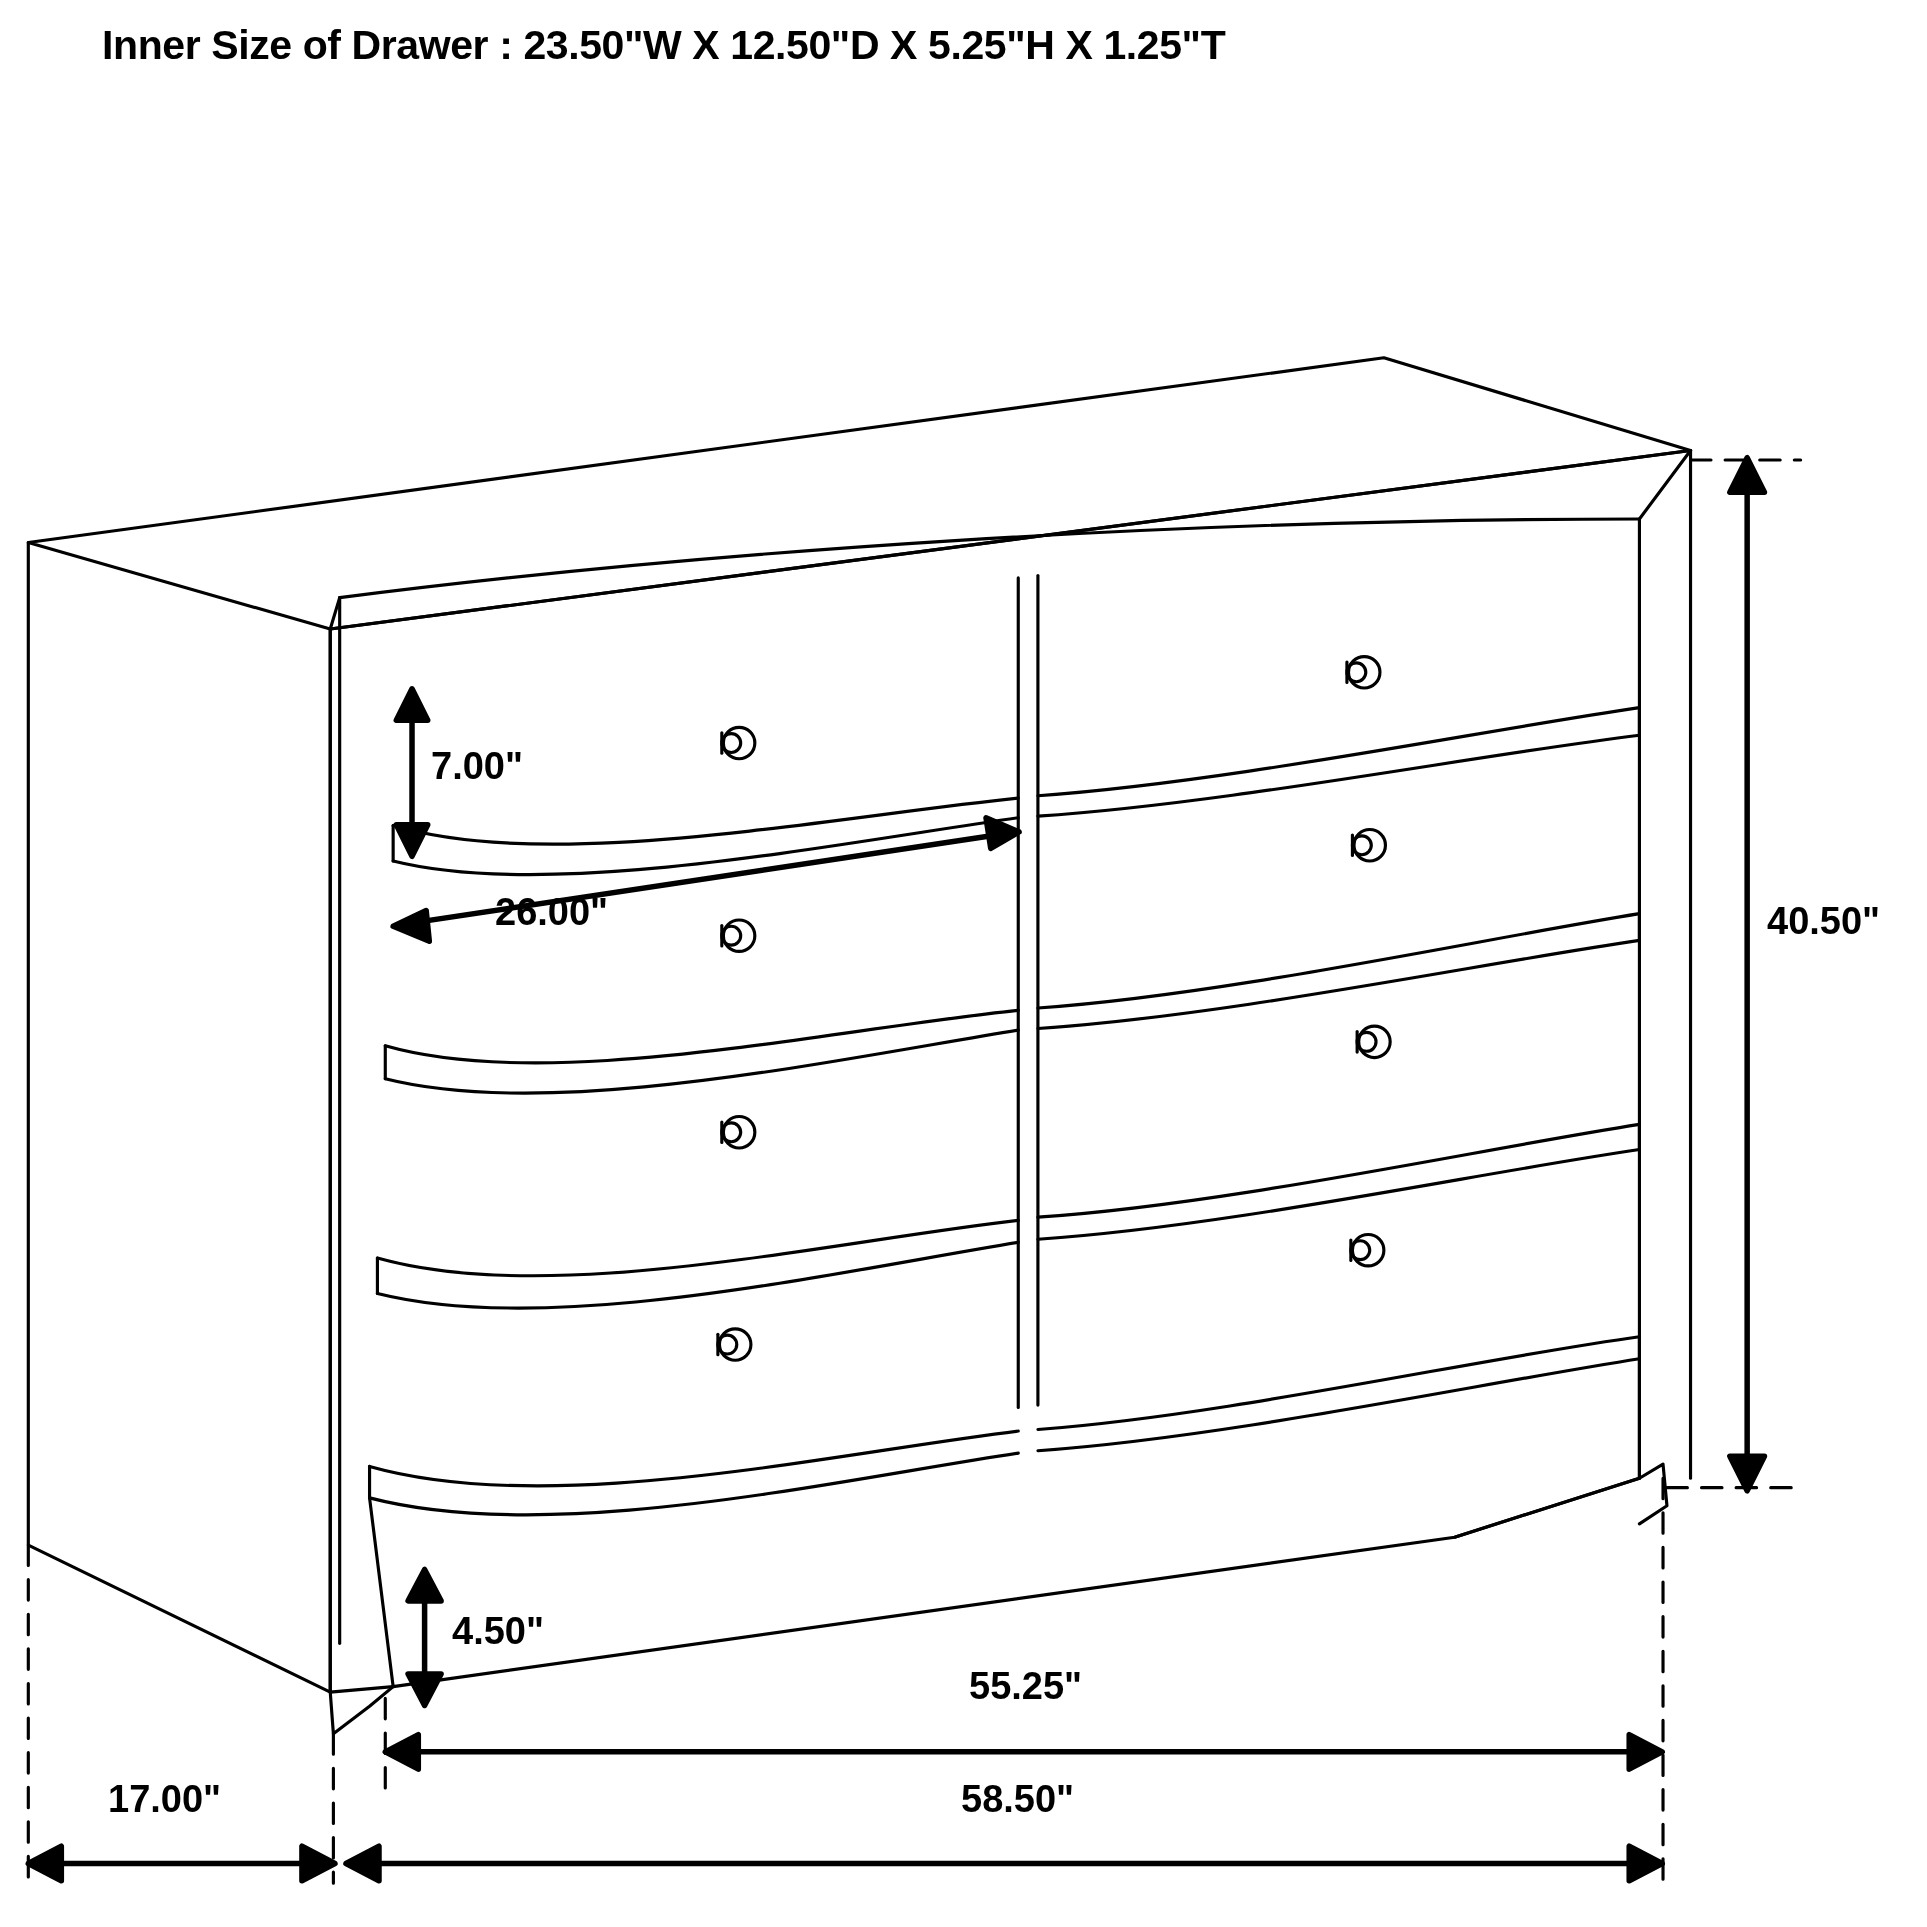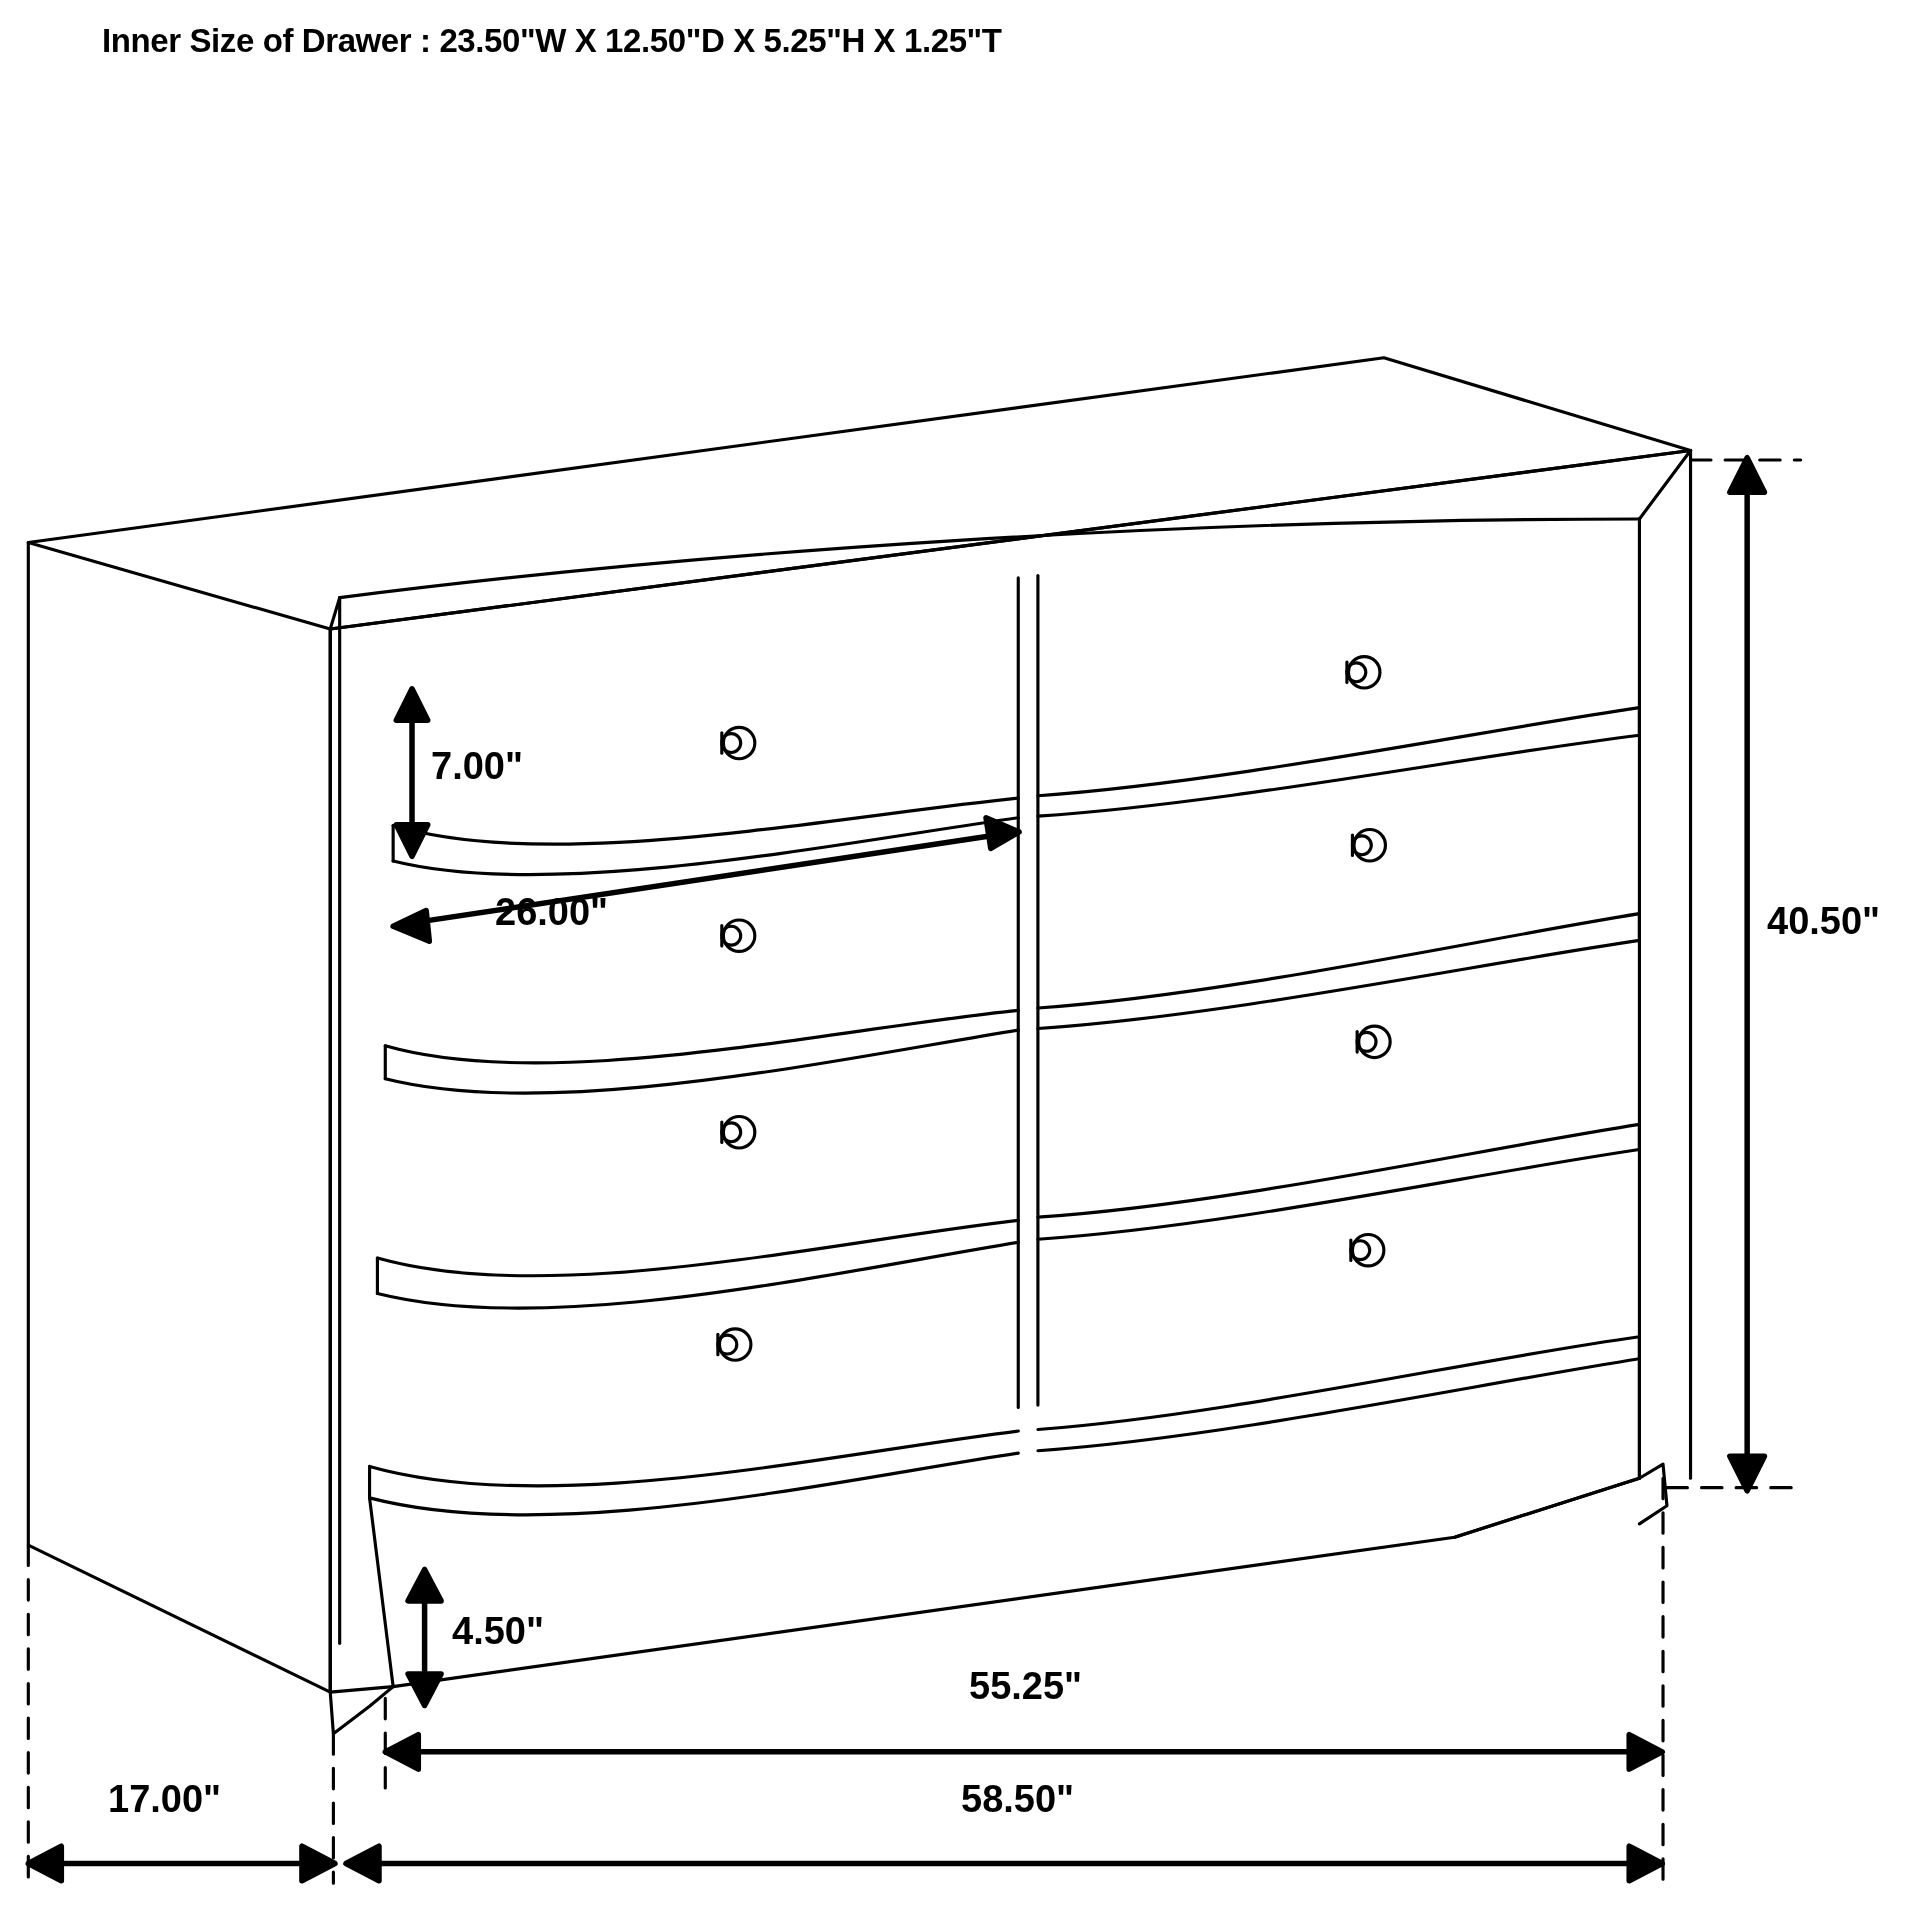--- a/index.html
+++ b/index.html
@@ -19,21 +19,21 @@
     position: absolute;
     left: 0;
     top: 0;
     width: 1928px;
     height: 1928px;
   }
   .title {
     position: absolute;
     left: 102px;
     top: 22px;
-    font-size: 33px;
+    font-size: 41px;
     font-weight: bold;
     letter-spacing: -0.4px;
     white-space: nowrap;
   }
   .dim-label {
     position: absolute;
     font-size: 38px;
     font-weight: bold;
     white-space: nowrap;
   }

